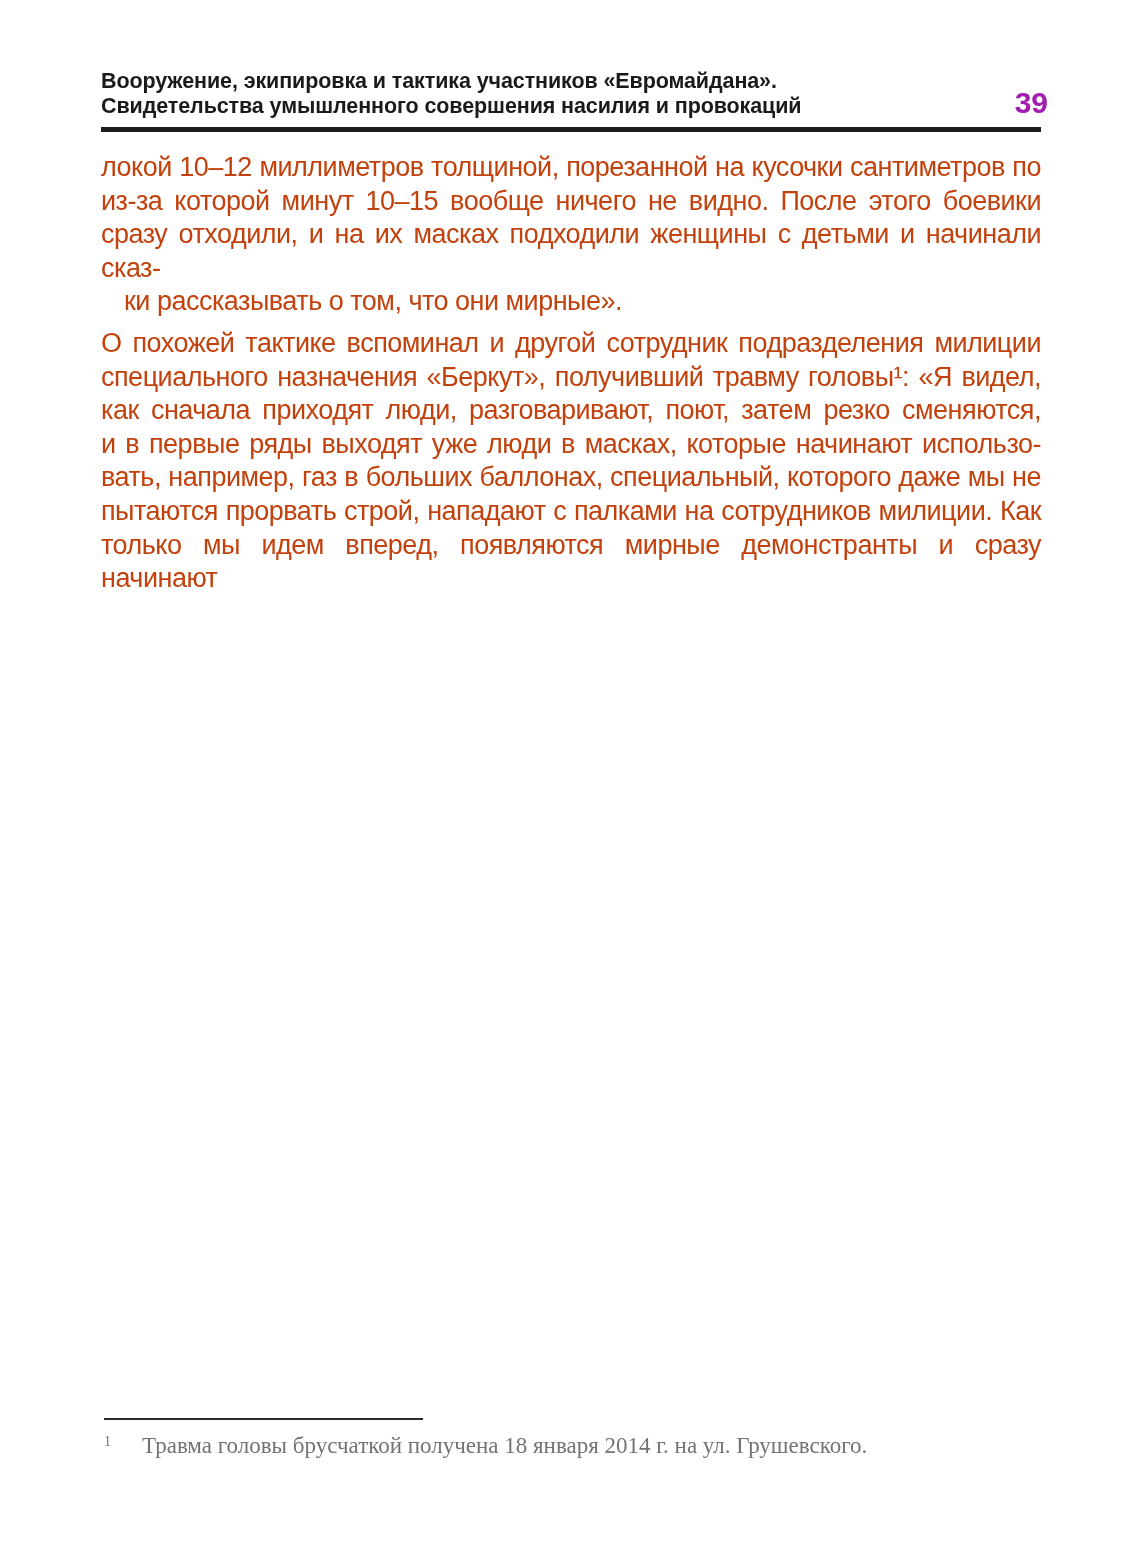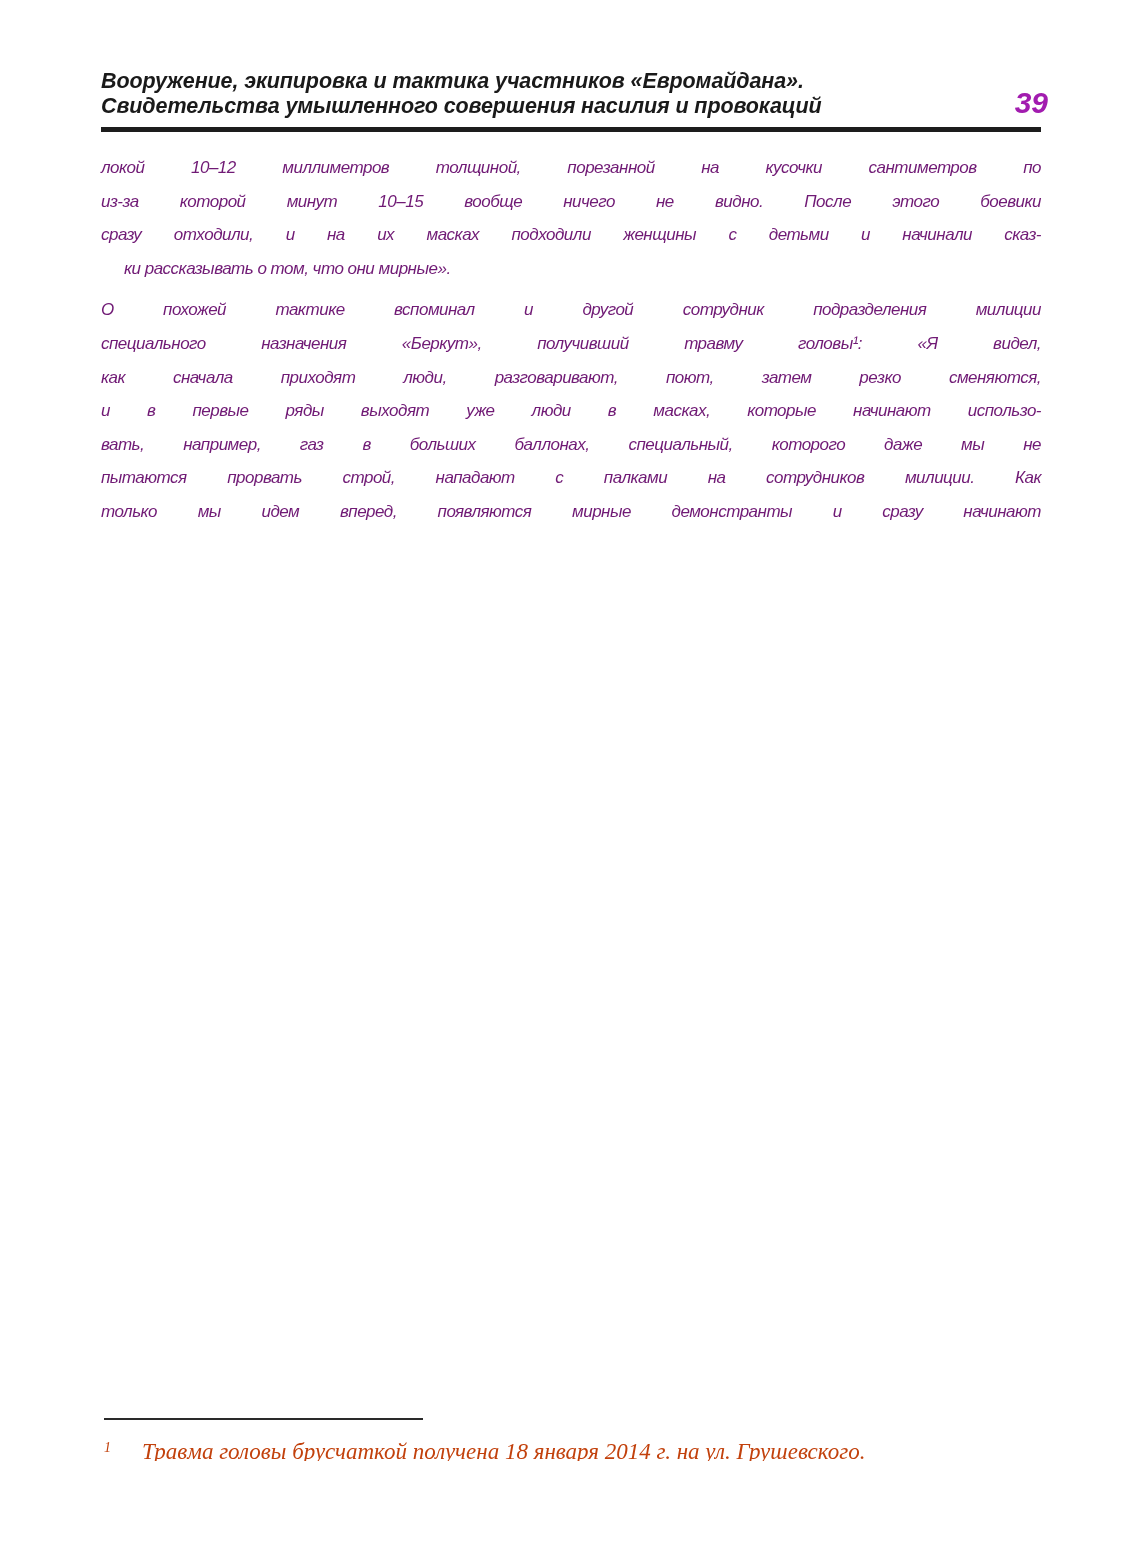--- a/index.html
+++ b/index.html
@@ -4,21 +4,20 @@
 <style>
   * { margin: 0; padding: 0; box-sizing: border-box; }
   html, body { background: #ffffff; }
   .page {
     position: relative;
     width: 1142px;
     height: 1461px;
     background: #ffffff;
     font-family: "Liberation Sans", sans-serif;
     overflow: hidden;
-    font-style: italic;
   }
   .page-header {
     position: absolute;
     left: 101px;
     top: 69px;
     width: 820px;
   }
   .header-line {
     font-weight: bold;
     font-size: 21.5px;
@@ -46,45 +45,45 @@
   }
   .body-text {
     position: absolute;
     left: 101px;
     top: 151px;
     width: 940px;
     color: #1c1c1c;
   }
   .para { margin: 0 0 8px 0; }
   .line {
-    font-size: 17px;
+    font-size: 27px;
     line-height: 33.6px;
     letter-spacing: -0.5px;
     text-align: justify;
     text-align-last: justify;
-    color: #701a75;
+    color: #c2410c;
   }
   .line.lastline { text-align-last: left; margin-left: 23px; }
   .footnote-rule {
     position: absolute;
     left: 104px;
     top: 1418px;
     width: 319px;
     height: 2px;
     background: #2a2a2a;
   }
   .footnote {
     position: absolute;
     left: 101px;
     top: 1430px;
     width: 941px;
     font-family: "Liberation Serif", serif;
     font-size: 23px;
-    line-height: 36px;
-    color: #c2410c;
+    line-height: 24px;
+    color: #737373;
   }
   .footnote-marker {
     display: inline-block;
     width: 41px;
     font-size: 14px;
     vertical-align: 7px;
     padding-left: 3px;
   }
 </style>
 </head>

